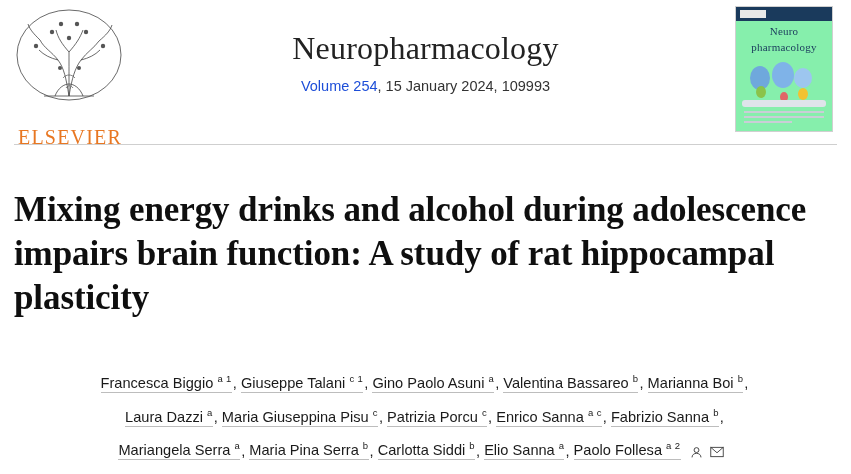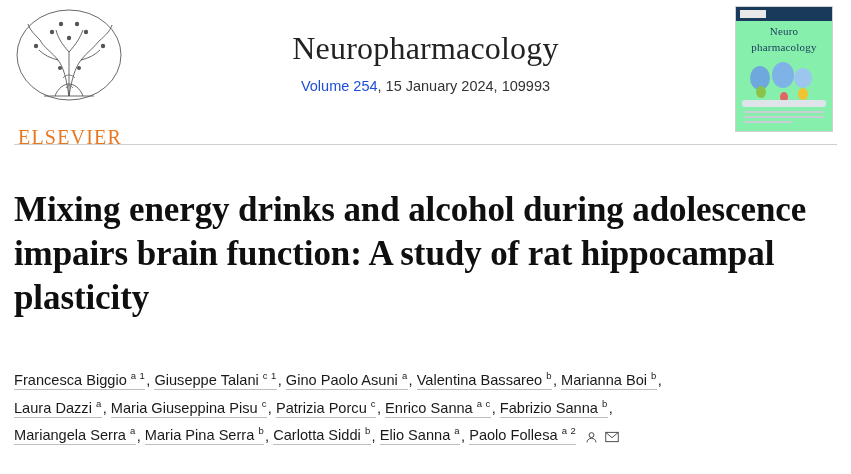--- a/index.html
+++ b/index.html
@@ -147,22 +147,23 @@
     line-height: 44px;
     color: #0f0f0f;
     padding: 20px 20px 0 14px;
     letter-spacing: -0.1px;
   }
 
   
   .authors {
     padding: 20px 16px 0 14px;
     font-size: 14.6px;
-    line-height: 23px;
+    line-height: 29px;
     color: #1a1a1a;
+    text-align: center;
   }
   .author {
     white-space: nowrap;
     border-bottom: 1px solid #bdbdbd;
     padding-bottom: 1px;
     margin-right: 1px;
   }
   .sup {
     font-size: 9.5px;
     vertical-align: super;

